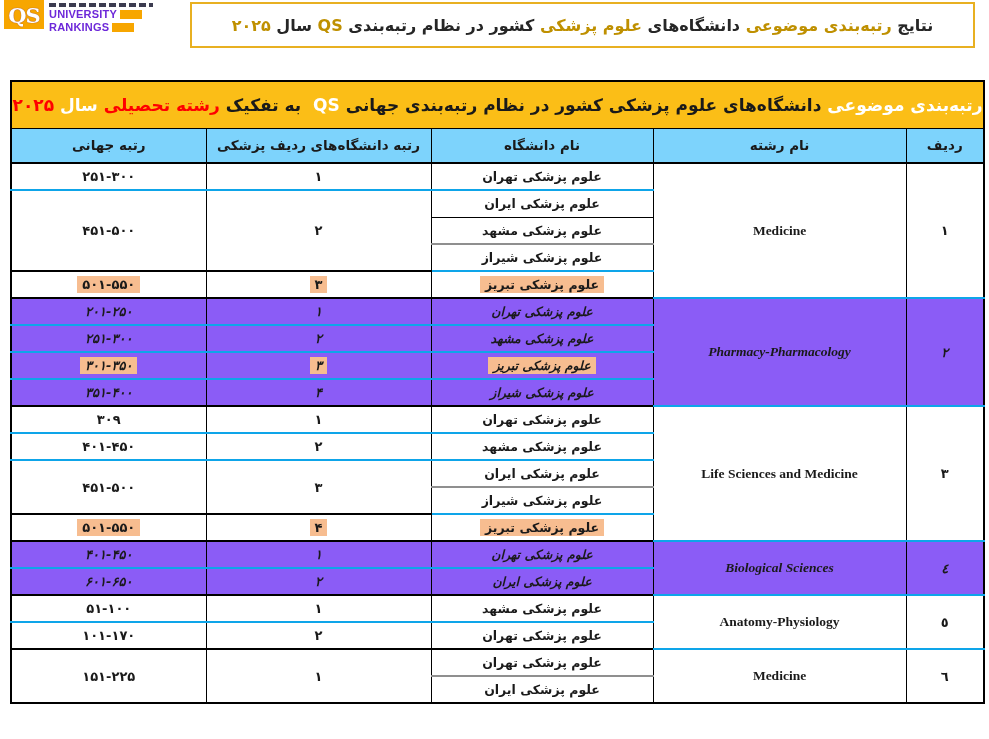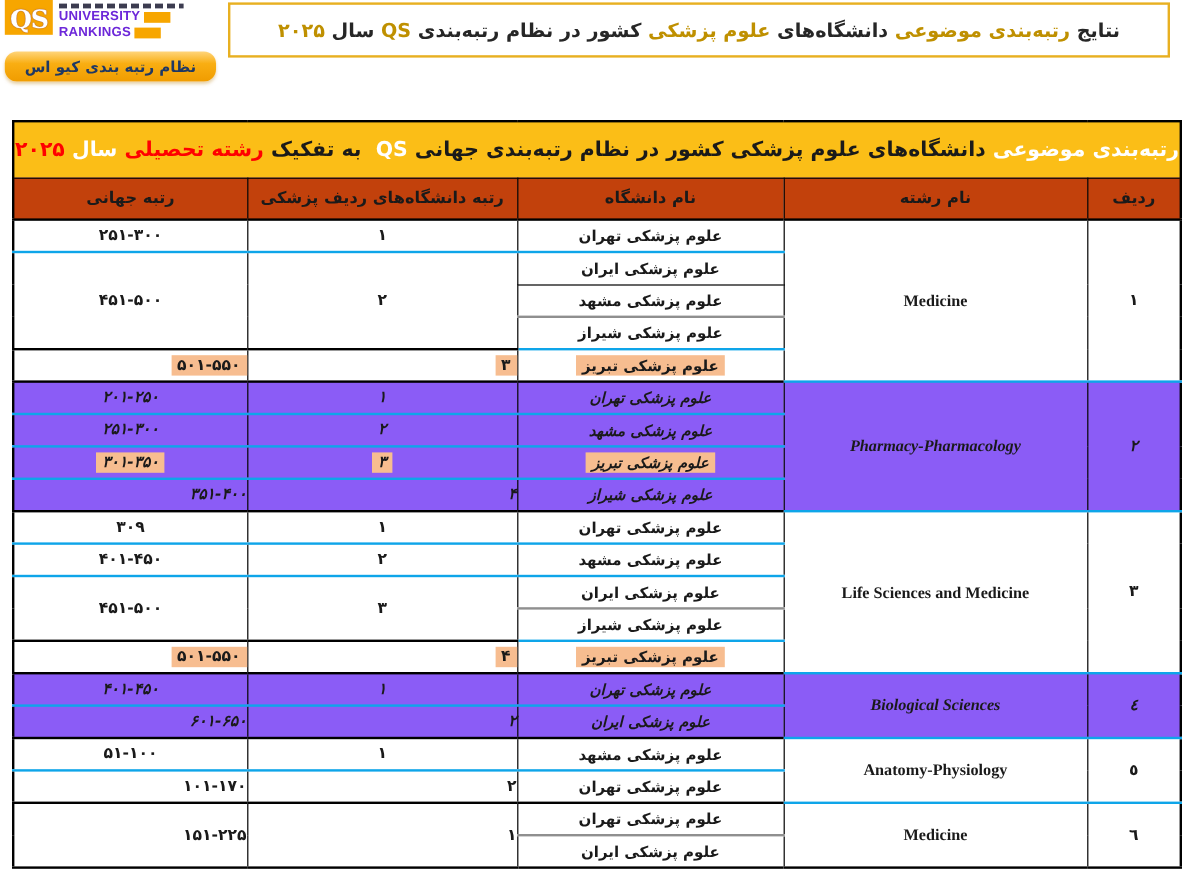--- a/index.html
+++ b/index.html
@@ -54,40 +54,40 @@
     border:2.5px solid #000;
   }
   th, td { border:1px solid #000; text-align:center; vertical-align:middle; }
 
   th.banner {
     height:47px; background:#FBBE17;
     font-size:17px; font-weight:bold; white-space:pre-wrap;
     border-bottom:1.5px solid #000;
   }
   tr.cols th {
-    height:35px; background:#c2410c; color:#1a1a1a;
+    height:35px; background:#7dd3fc; color:#1a1a1a;
     font-size:13.5px; font-weight:bold;
     border-bottom:2.2px solid #000;
   }
 
   tbody tr { height:27px; }
   tbody td { font-weight:bold; color:#1a1a1a; background:#ffffff; }
   tbody tr.gray td { background:#8b5cf6;font-style:italic; }
 
   td.c-no   { font-size:13px; }
   td.c-field{ font-family:"Liberation Serif", serif; font-size:13.5px; direction:ltr; }
   td.c-uni  { font-size:12.5px; }
   td.c-rank { font-size:13px; }
   td.c-glob { font-size:13px; }
 
   td.c-no, td.c-field { border-bottom:2.5px solid #000; }
   tr.gend td { border-bottom:2px solid #0ea5e9; }
   td.bgend   { border-bottom:2px solid #000; }
   tr.send td { border-bottom:2.5px solid #000; }
-  td.bsend   { border-bottom:2.5px solid #000;text-align:right; }
+  td.bsend   { border-bottom:2.5px solid #000; }
   td.sep-gray{ border-bottom:2.5px solid #8f8f8f; }
 
   .ltr { direction:ltr; unicode-bidi:isolate; }
   .hl  { background:#F7BD90; display:inline-block; padding:1px 5px; }
 </style>
 </head>
 <body>
 
 <div class="topbar">
   <div class="logo">
@@ -100,21 +100,20 @@
         <div class="logo-word-row">
           <span class="w">UNIVERSITY</span>
           <span class="orange-block"></span>
         </div>
         <div class="logo-word-row">
           <span class="w">RANKINGS</span>
           <span class="orange-block"></span>
         </div>
       </div>
     </div>
-    <div class="logo-banner">نظام رتبه بندی کیو اس</div>
   </div>
 
   <div class="title-box" id="title-box"><span style="color: rgb(38, 38, 38);">نتایج </span><span style="color: rgb(191, 144, 0);">رتبه‌بندی موضوعی</span><span style="color: rgb(38, 38, 38);"> دانشگاه‌های </span><span style="color: rgb(191, 144, 0);">علوم پزشکی</span><span style="color: rgb(38, 38, 38);"> کشور در نظام رتبه‌بندی </span><span style="color: rgb(191, 144, 0);">QS</span><span style="color: rgb(38, 38, 38);"> سال </span><span style="color: rgb(191, 144, 0);">۲۰۲۵</span></div>
 </div>
 
 <table class="rank">
   <colgroup>
     <col style="width:78px">
       <col style="width:253px">
       <col style="width:222px">

